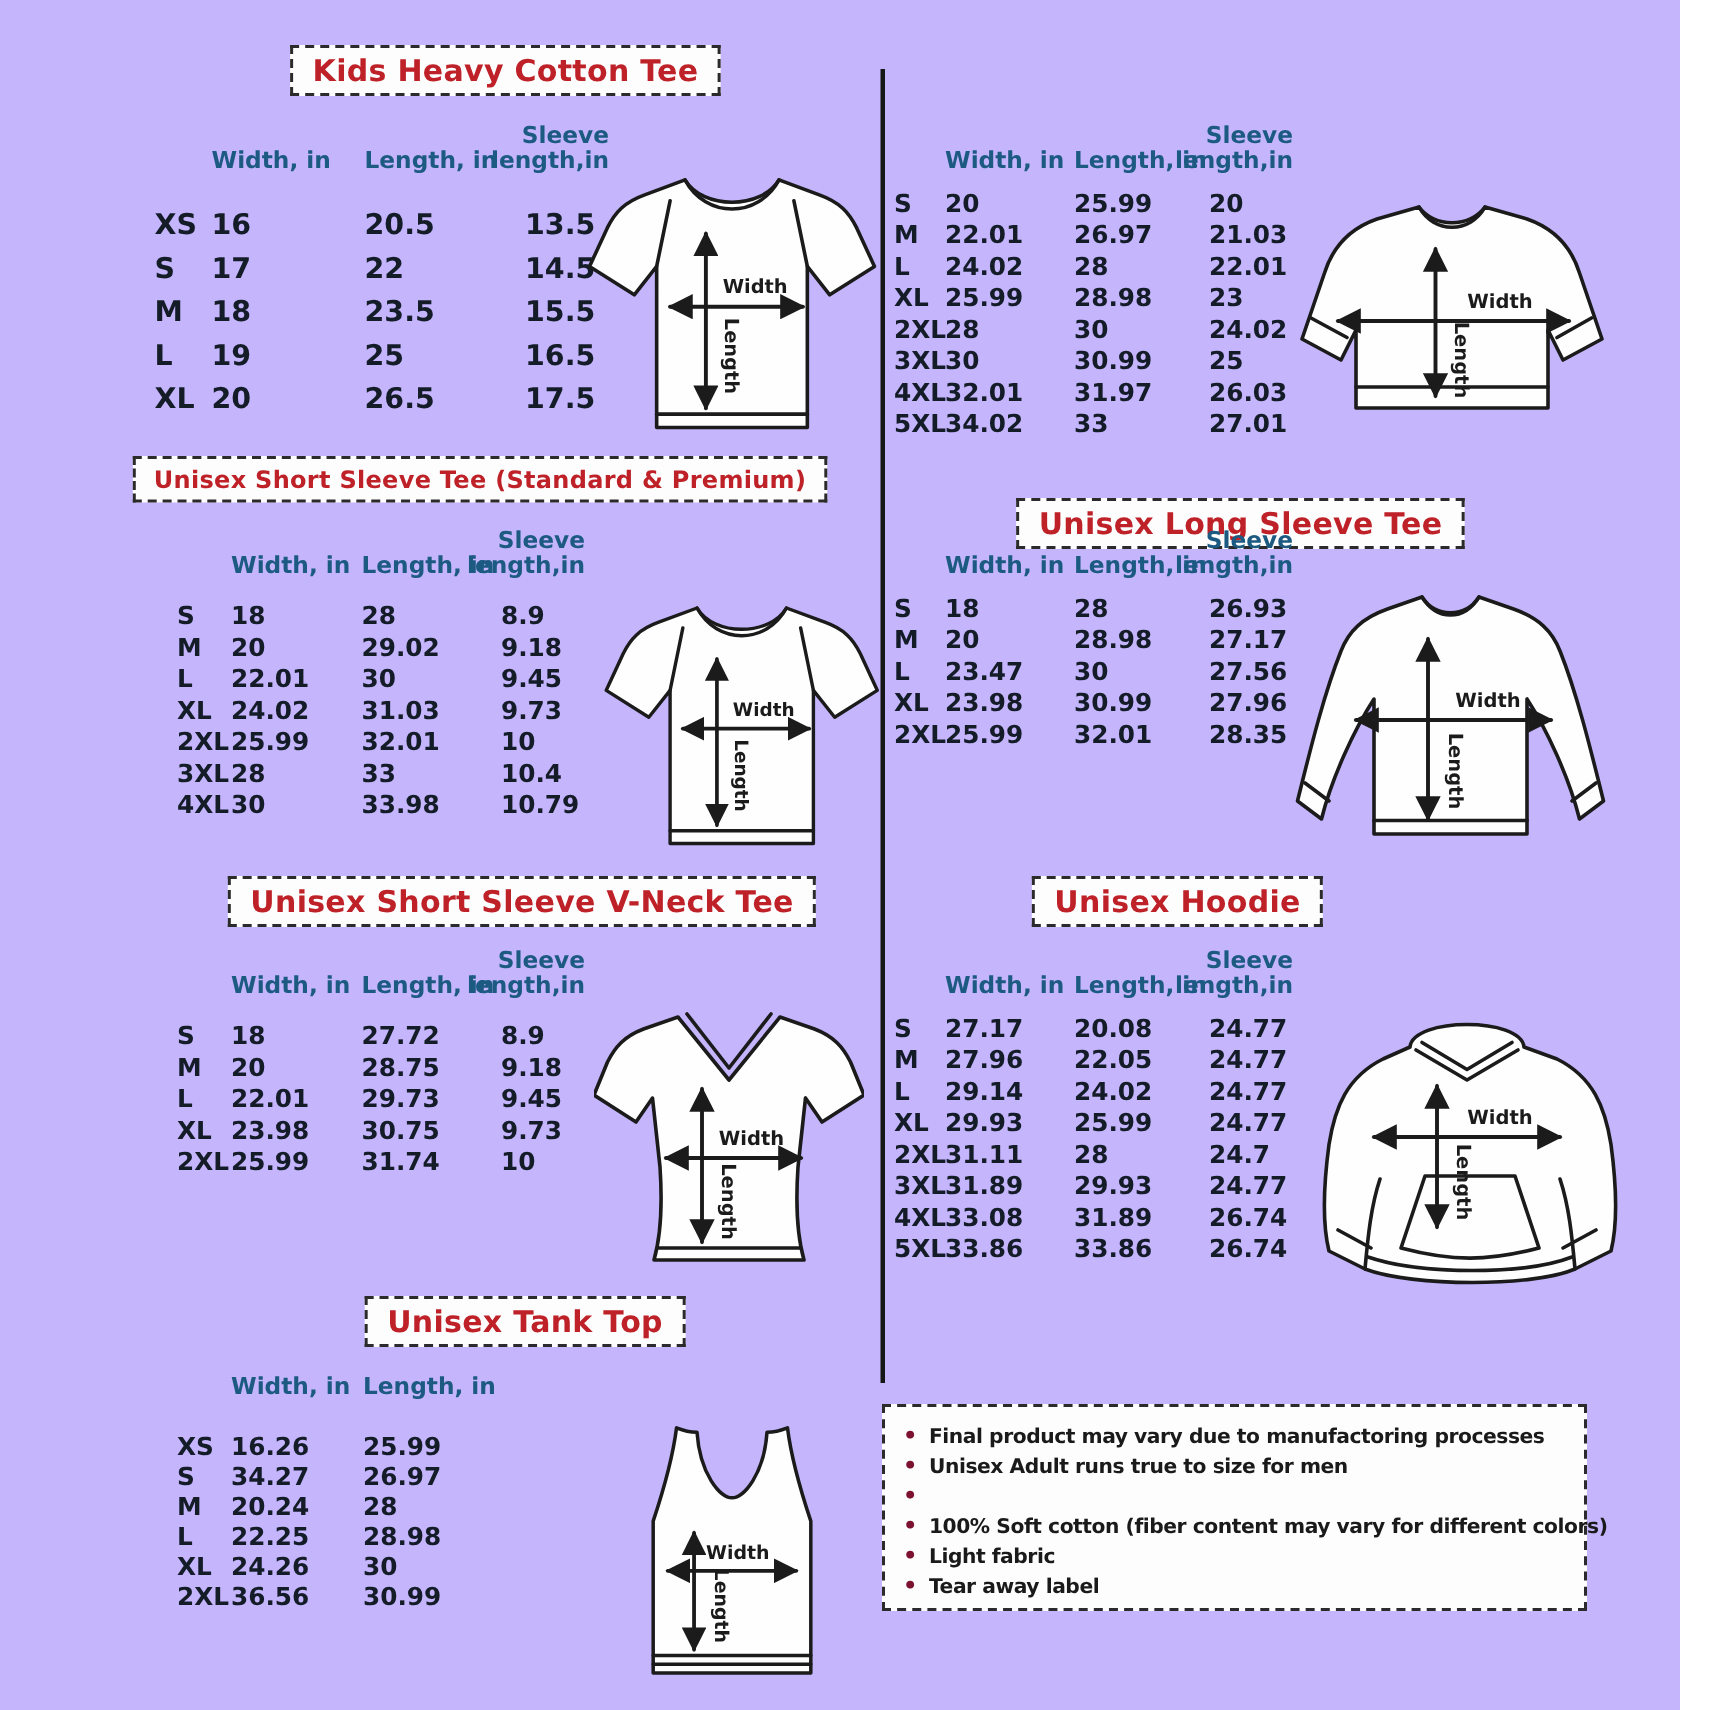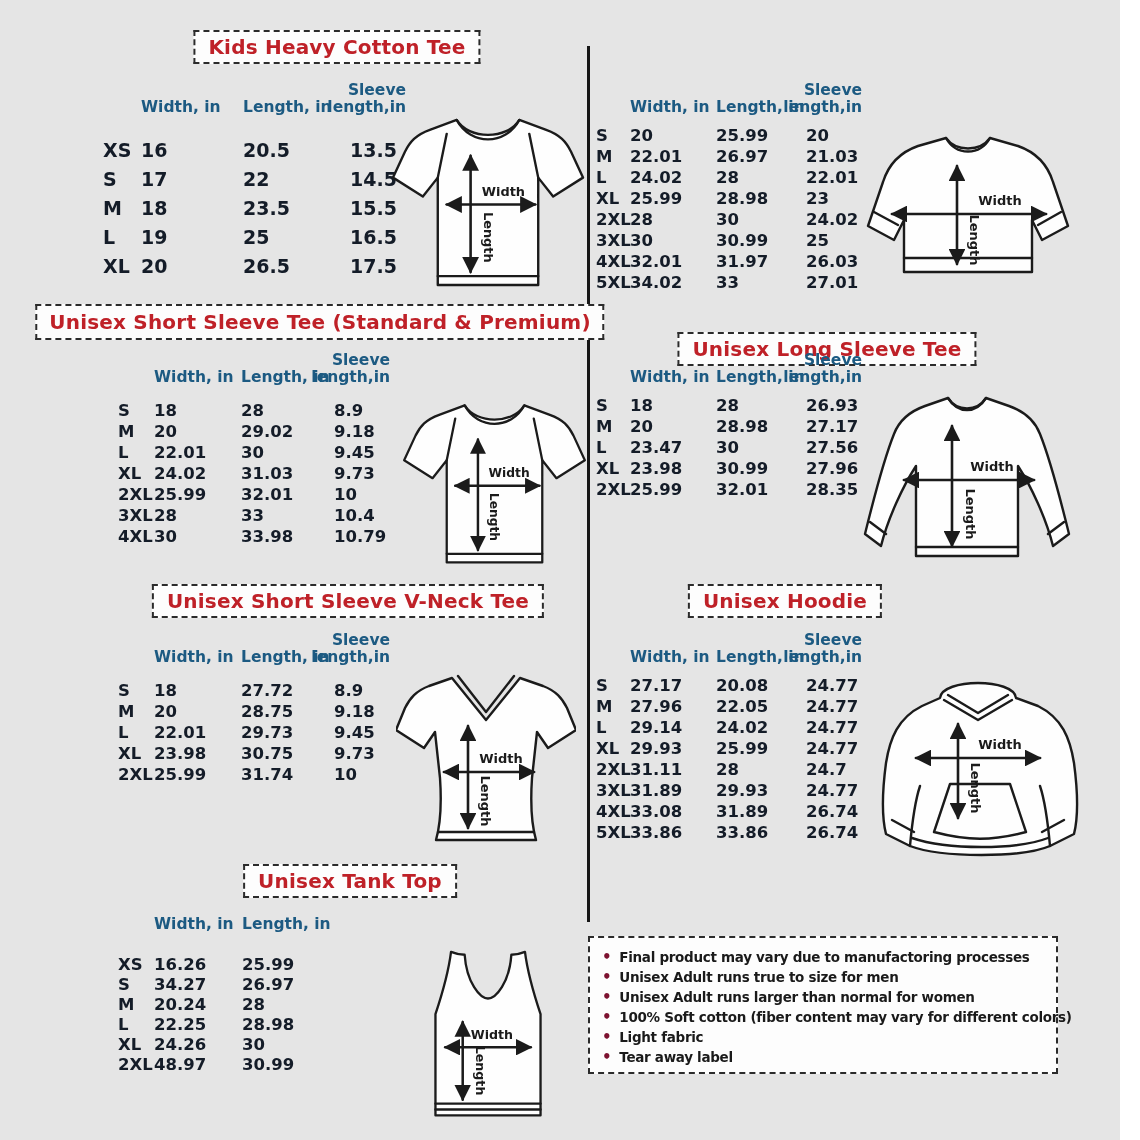--- a/index.html
+++ b/index.html
@@ -1,27 +1,27 @@
 <!DOCTYPE html>
 <html><head>
 <meta charset="utf-8">
 <style>
   html,body{margin:0;padding:0;background:#ffffff;}
   #canvas{
-    position:relative;width:1120px;height:1140px;background:#e5e5e5;
+    position:relative;width:1120px;height:1140px;background:#c4b5fd;
     font-family:"DejaVu Sans","Liberation Sans",sans-serif;overflow:hidden;
   }
   
   .title{
     position:absolute;transform:translateX(-50%);
     border:2.5px dashed #2b2b2b;background:#fdfdfd;
     padding:3px 13px;white-space:nowrap;
     color:#bf2128;font-size:20px;font-weight:700;letter-spacing:.2px;
   }
-  .title.small{font-size:20px;padding:4px 12px;}
+  .title.small{font-size:16px;padding:4px 12px;}
   
   .tbl{position:absolute;color:#141c28;font-weight:700;}
   .thead{display:flex;align-items:flex-end;color:#1c5a82;font-size:15.5px;line-height:17px;}
   .thead .c4{text-align:right;margin-left:-28px;}
   .trow{display:flex;align-items:center;}
   .c{flex:0 0 auto;}
   .rows .c{white-space:nowrap;}
   
   .t-kids .c1{width:38px}.t-kids .c2{width:102px}.t-kids .c3{width:107px}.t-kids .c4{width:84px}
   .t-kids .trow{height:29px;font-size:19px;}
@@ -458,21 +458,21 @@
         <span class="c c2">22.25</span>
         <span class="c c3">28.98</span>
       </div>
         <div class="trow">
         <span class="c c1">XL</span>
         <span class="c c2">24.26</span>
         <span class="c c3">30</span>
       </div>
         <div class="trow">
         <span class="c c1">2XL</span>
-        <span class="c c2">48.97</span>
+        <span class="c c2">36.56</span>
         <span class="c c3">30.99</span>
       </div>
       </div>
   </div>
   <svg class="garment" style="left:424px;top:946px;" width="128" height="180" viewBox="0 0 128 185">
     <path class="body" d="M26,6 C31,8 36,9 40,9 C42,38 56,54 64,54 C72,54 86,38 88,9 C92,9 97,8 102,6 C105,30 112,52 118,70 L118,174 L10,174 L10,70 C16,52 23,30 26,6 Z"></path>
     <path d="M10,162 L118,162 M10,168 L118,168"></path>
     <line class="arrow" x1="38" y1="78" x2="38" y2="158" marker-start="url(#ah)" marker-end="url(#ah)"></line>
     <line class="arrow" x1="20" y1="104" x2="108" y2="104" marker-start="url(#ah)" marker-end="url(#ah)"></line>
     <text class="glabel" x="68" y="96" text-anchor="middle">Width</text>
@@ -484,21 +484,20 @@
         <div class="note">
         <span class="nb">•</span>
         <span class="nt">Final product may vary due to manufactoring processes</span>
       </div>
         <div class="note">
         <span class="nb">•</span>
         <span class="nt">Unisex Adult runs true to size for men</span>
       </div>
         <div class="note">
         <span class="nb">•</span>
-        <span class="nt">Unisex Adult runs larger than normal for women</span>
       </div>
         <div class="note">
         <span class="nb">•</span>
         <span class="nt">100% Soft cotton (fiber content may vary for different colors)</span>
       </div>
         <div class="note">
         <span class="nb">•</span>
         <span class="nt">Light fabric</span>
       </div>
         <div class="note">

